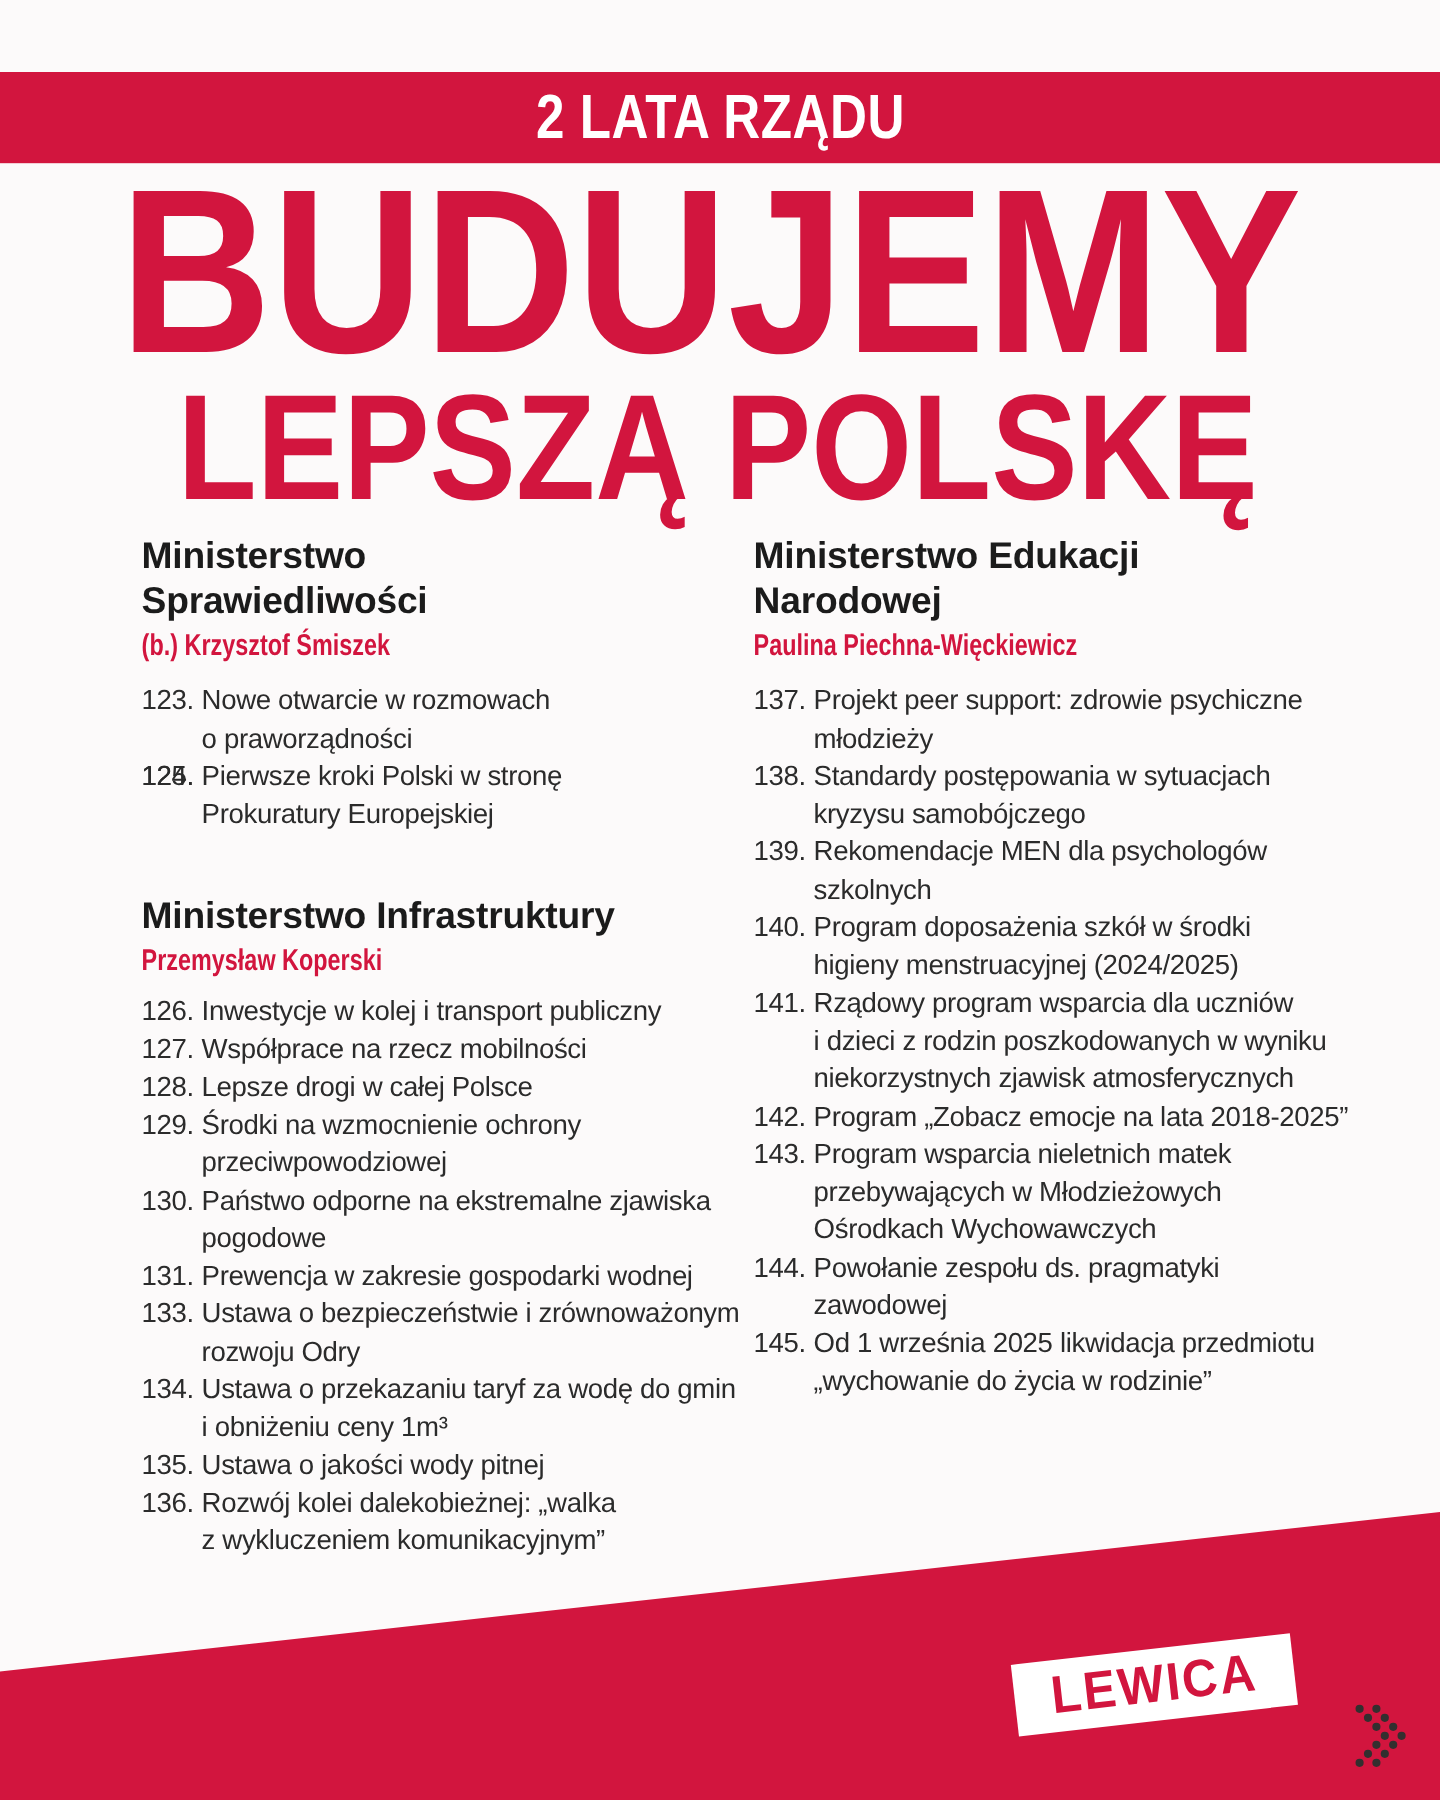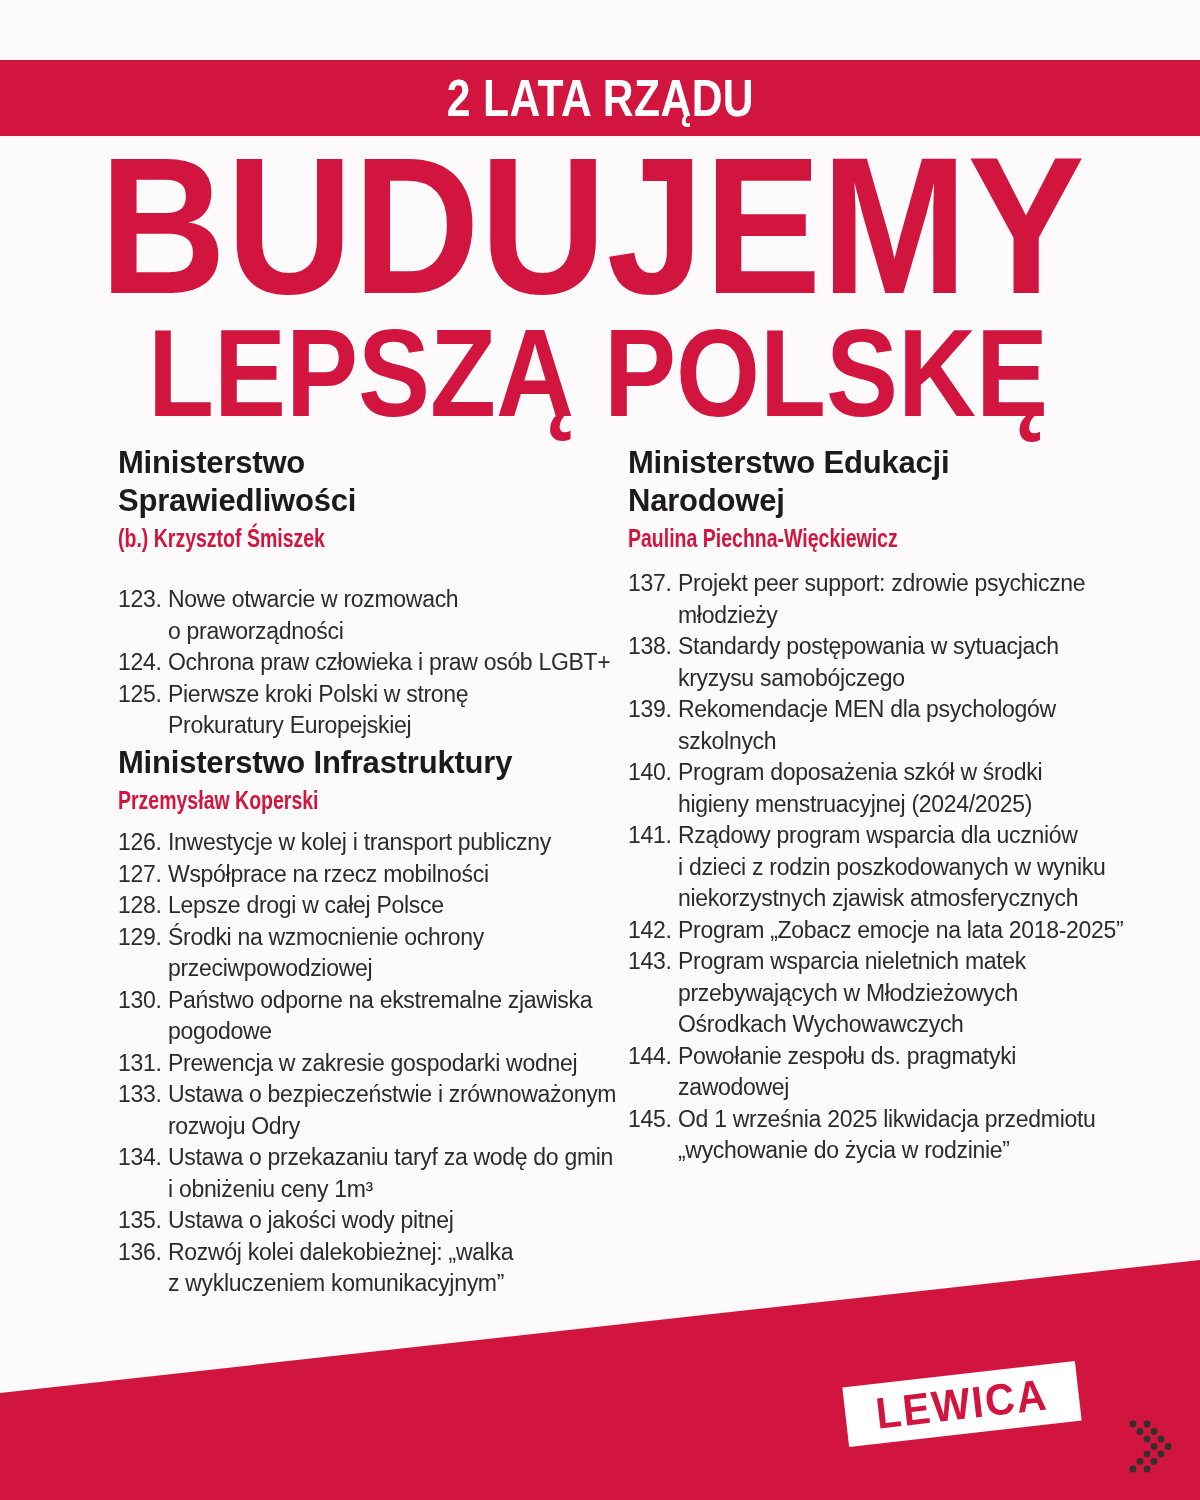--- a/index.html
+++ b/index.html
@@ -75,24 +75,24 @@
 </div>
 
 <svg class="title-svg" width="1200" height="330" viewBox="0 0 1200 330">
   <text x="592" y="165" font-size="195" text-anchor="middle" textLength="985" lengthAdjust="spacingAndGlyphs">BUDUJEMY</text>
   <text x="598" y="288" font-size="125" text-anchor="middle" textLength="900" lengthAdjust="spacingAndGlyphs">LEPSZĄ POLSKĘ</text>
 </svg>
 
 <div class="ministry" style="left:118px;top:444px">Ministerstwo
 Sprawiedliwości</div>
 <div class="minister" style="left:118px;top:524px">(b.) Krzysztof Śmiszek</div>
-<ul class="items" style="left:118px;top:584px">
+<ul class="items" style="left:118px;top:568px">
   <li><span class="num">123.</span><span class="txt">Nowe otwarcie w rozmowach
 o praworządności</span></li>
-  <li><span class="num">124.</span><span class="txt">Ochrona praw człowieka i praw osób LGBT+</span></li>
+  <li><span class="num">124.</span></li>
   <li><span class="num">125.</span><span class="txt">Pierwsze kroki Polski w stronę
 Prokuratury Europejskiej</span></li>
 </ul>
 
 <div class="ministry" style="left:118px;top:744px">Ministerstwo Infrastruktury</div>
 <div class="minister" style="left:118px;top:786px">Przemysław Koperski</div>
 <ul class="items" style="left:118px;top:827px">
   <li><span class="num">126.</span><span class="txt">Inwestycje w kolej i transport publiczny</span></li>
   <li><span class="num">127.</span><span class="txt">Współprace na rzecz mobilności</span></li>
   <li><span class="num">128.</span><span class="txt">Lepsze drogi w całej Polsce</span></li>

